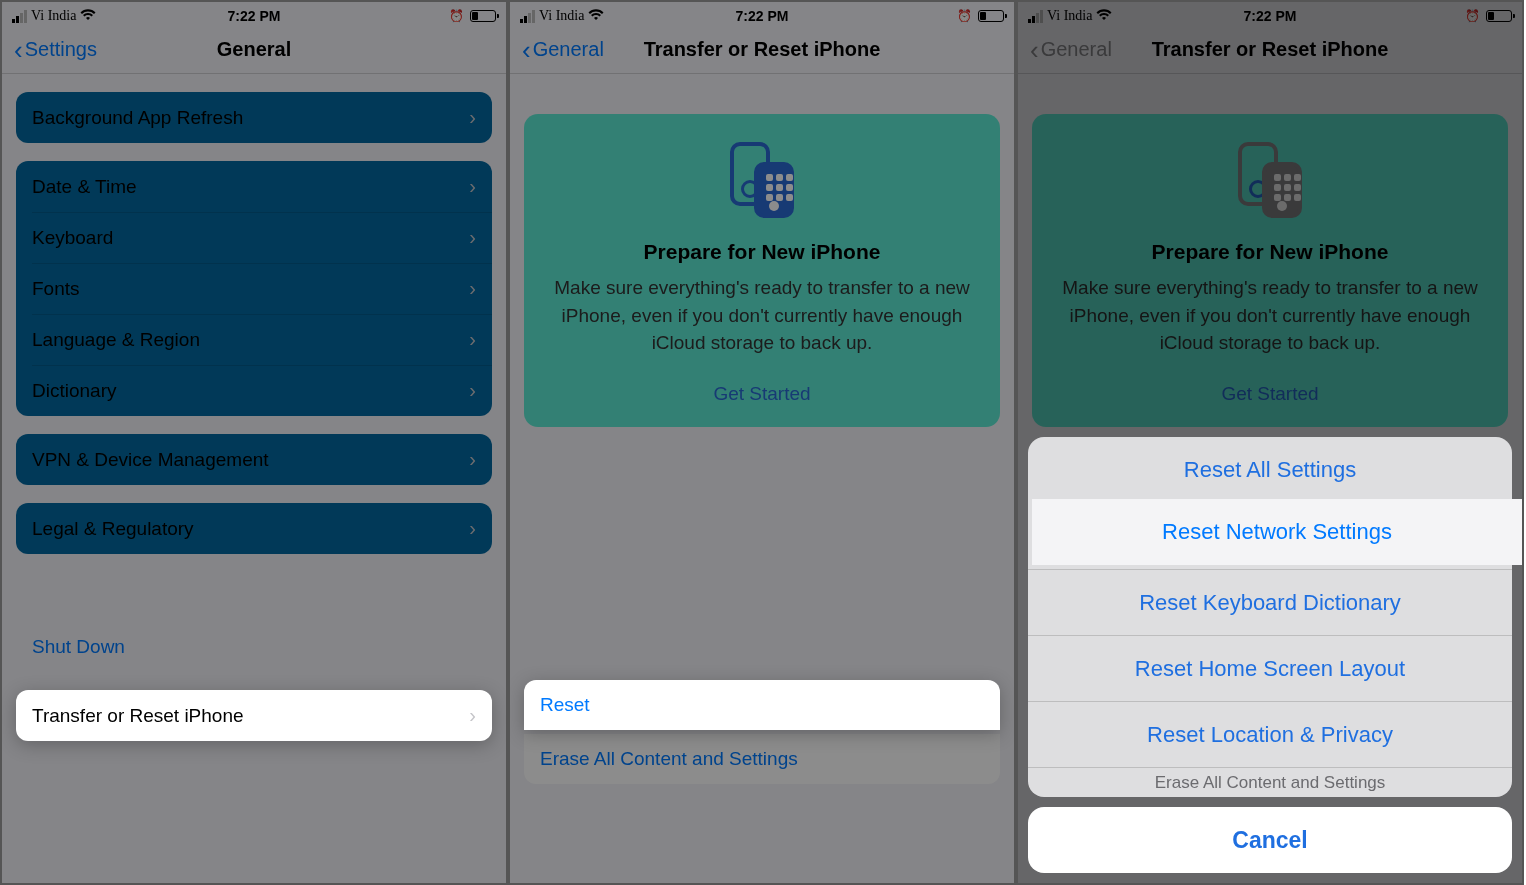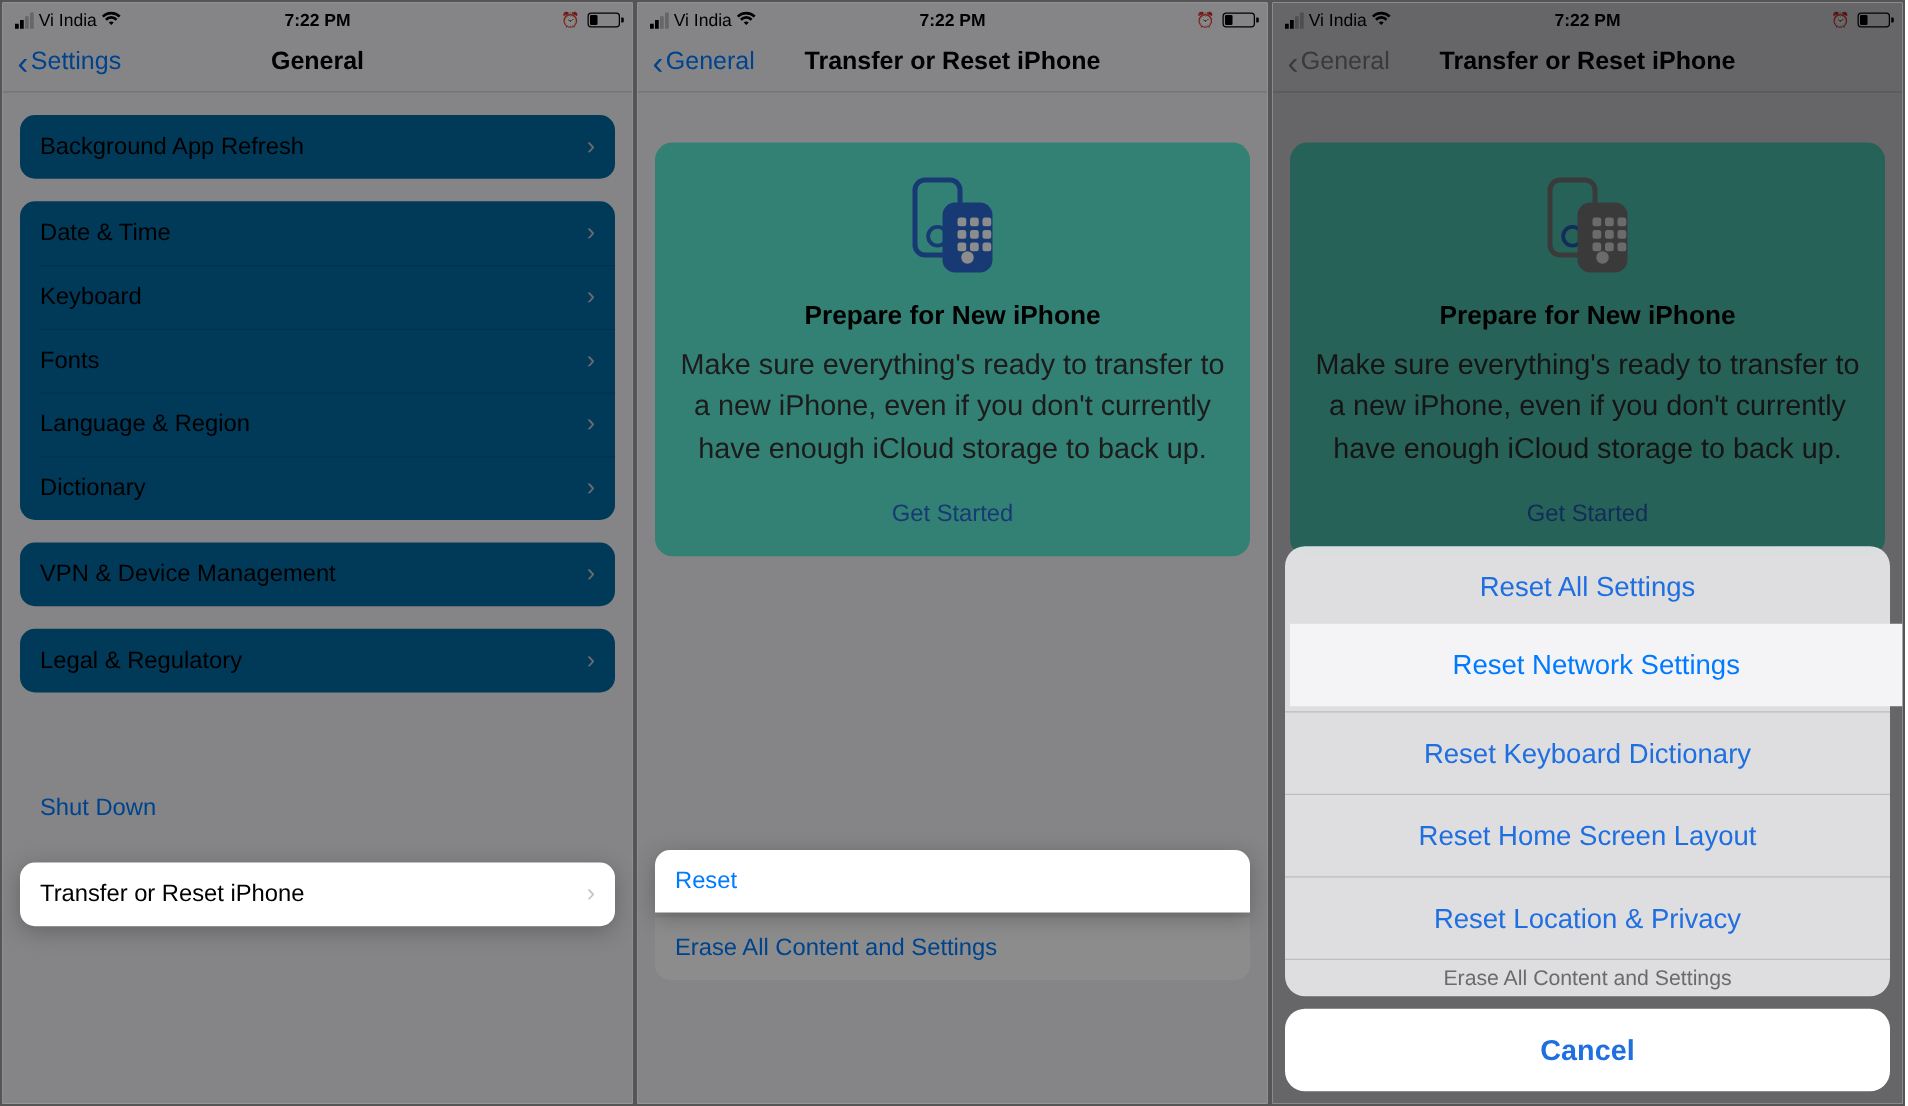--- a/index.html
+++ b/index.html
@@ -137,21 +137,21 @@
     position:absolute; border:4px solid #2a6bd4; border-radius:10px;
     background:transparent;
   }
   .phn1 { width:40px; height:64px; left:8px; top:2px; }
   .phn1::before{content:""; position:absolute; bottom:4px; left:50%; transform:translateX(-50%); width:12px; height:12px; border:3px solid #2a6bd4; border-radius:50%;}
   .phn2 { width:40px; height:56px; left:32px; top:22px; background:#2a6bd4; border-color:#2a6bd4;}
   .phn2::before{content:""; position:absolute; bottom:3px; left:50%; transform:translateX(-50%); width:10px; height:10px; background:#fff; border-radius:50%;}
   .dots{ position:absolute; top:8px; left:8px; right:8px; display:grid; grid-template-columns:repeat(3,1fr); gap:3px;}
   .dots i{width:7px;height:7px;background:#fff;border-radius:2px;}
   .card h2{ font-size:21px; font-weight:600; margin-top:16px; color:#000;}
-  .card p{ font-size:23px; color:#333; margin-top:10px; line-height:1.45;}
+  .card p{ font-size:19px; color:#333; margin-top:10px; line-height:1.45;}
   .card .link{ display:block; margin-top:26px; color:#2a6bd4; font-size:19px; font-weight:500;}
   
   .sheet {
     position:absolute; left:10px; right:10px; bottom:10px;
     z-index:25;
   }
   .sheet-group{
     background:rgba(230,230,232,0.94);
     border-radius:16px;
     overflow:hidden;
@@ -166,21 +166,21 @@
   .sheet-cancel{
     background:#fff; border-radius:16px;
     height:66px; display:flex; align-items:center; justify-content:center;
     font-size:23px; color:#1f6fe0; font-weight:600;
   }
   .grey-icons .phn{ border-color:#8a8a8e; }
   .grey-icons .phn2{ background:#8a8a8e; border-color:#8a8a8e;}
   .shutdown{
     padding:14px 16px; font-size:19px; color:#007aff;
   }
-  .carrier{ font-weight:500; }
+  .carrier{ font-weight:500;font-family:Liberation Serif, serif; }
 </style>
 </head>
 <body>
 
 <div class="phone dim">
   <div class="status">
     <div class="left">
       <span class="sig">
           <i></i>
           <i></i>

